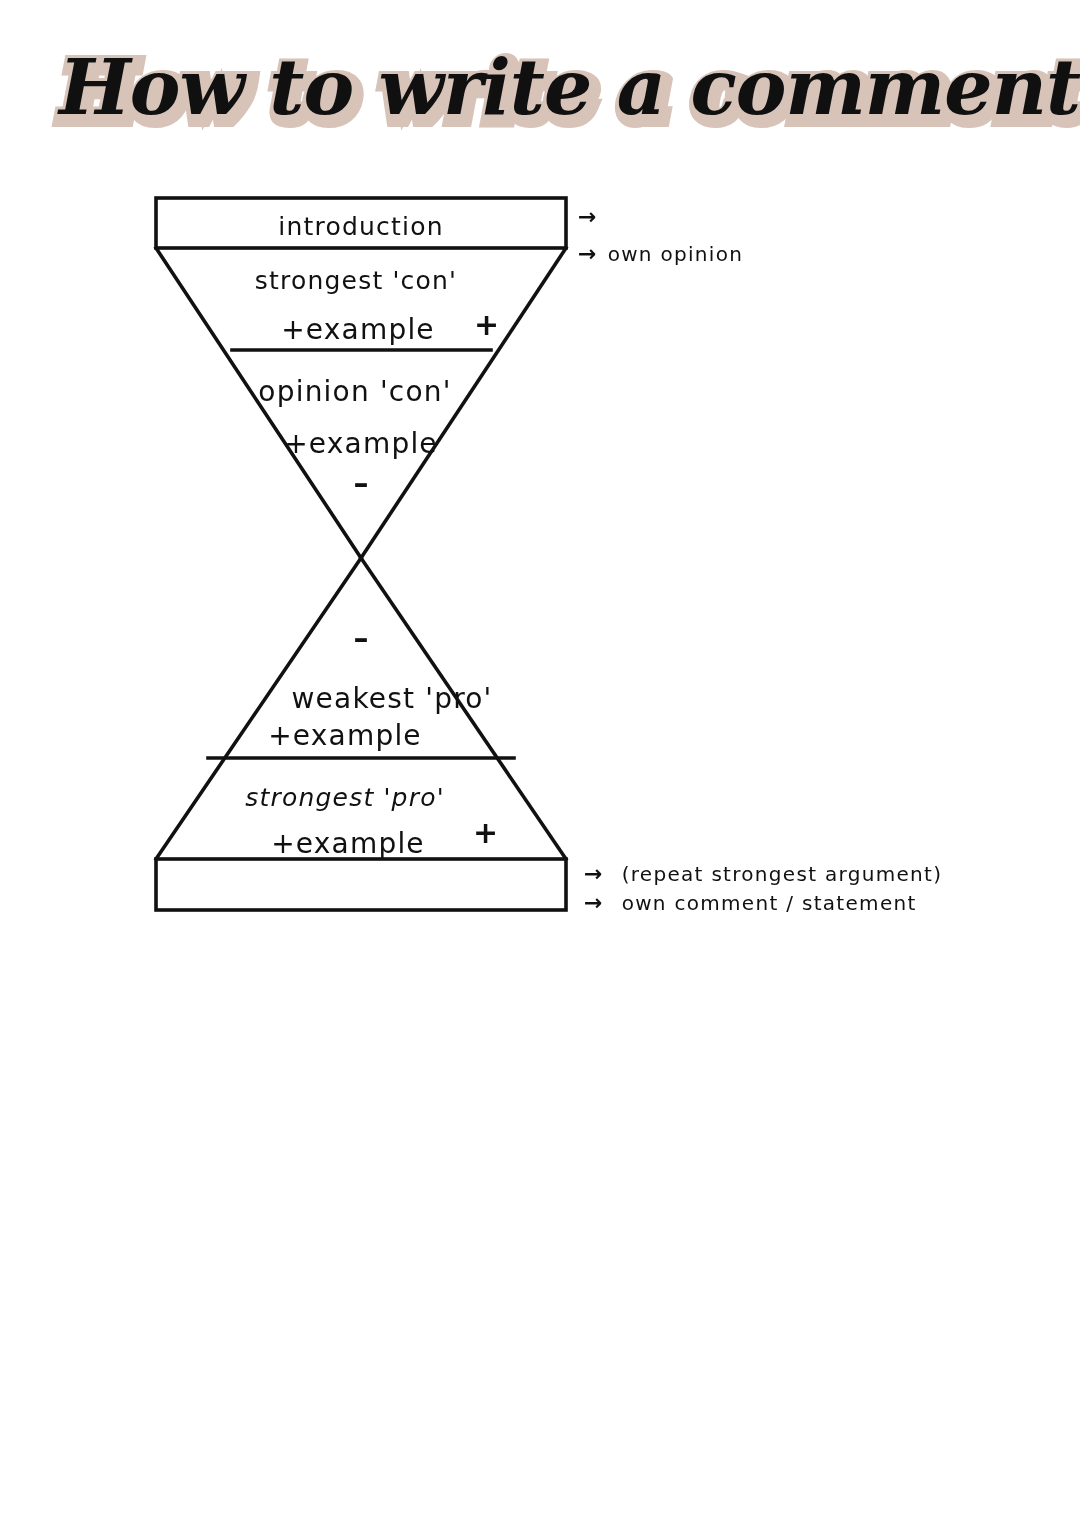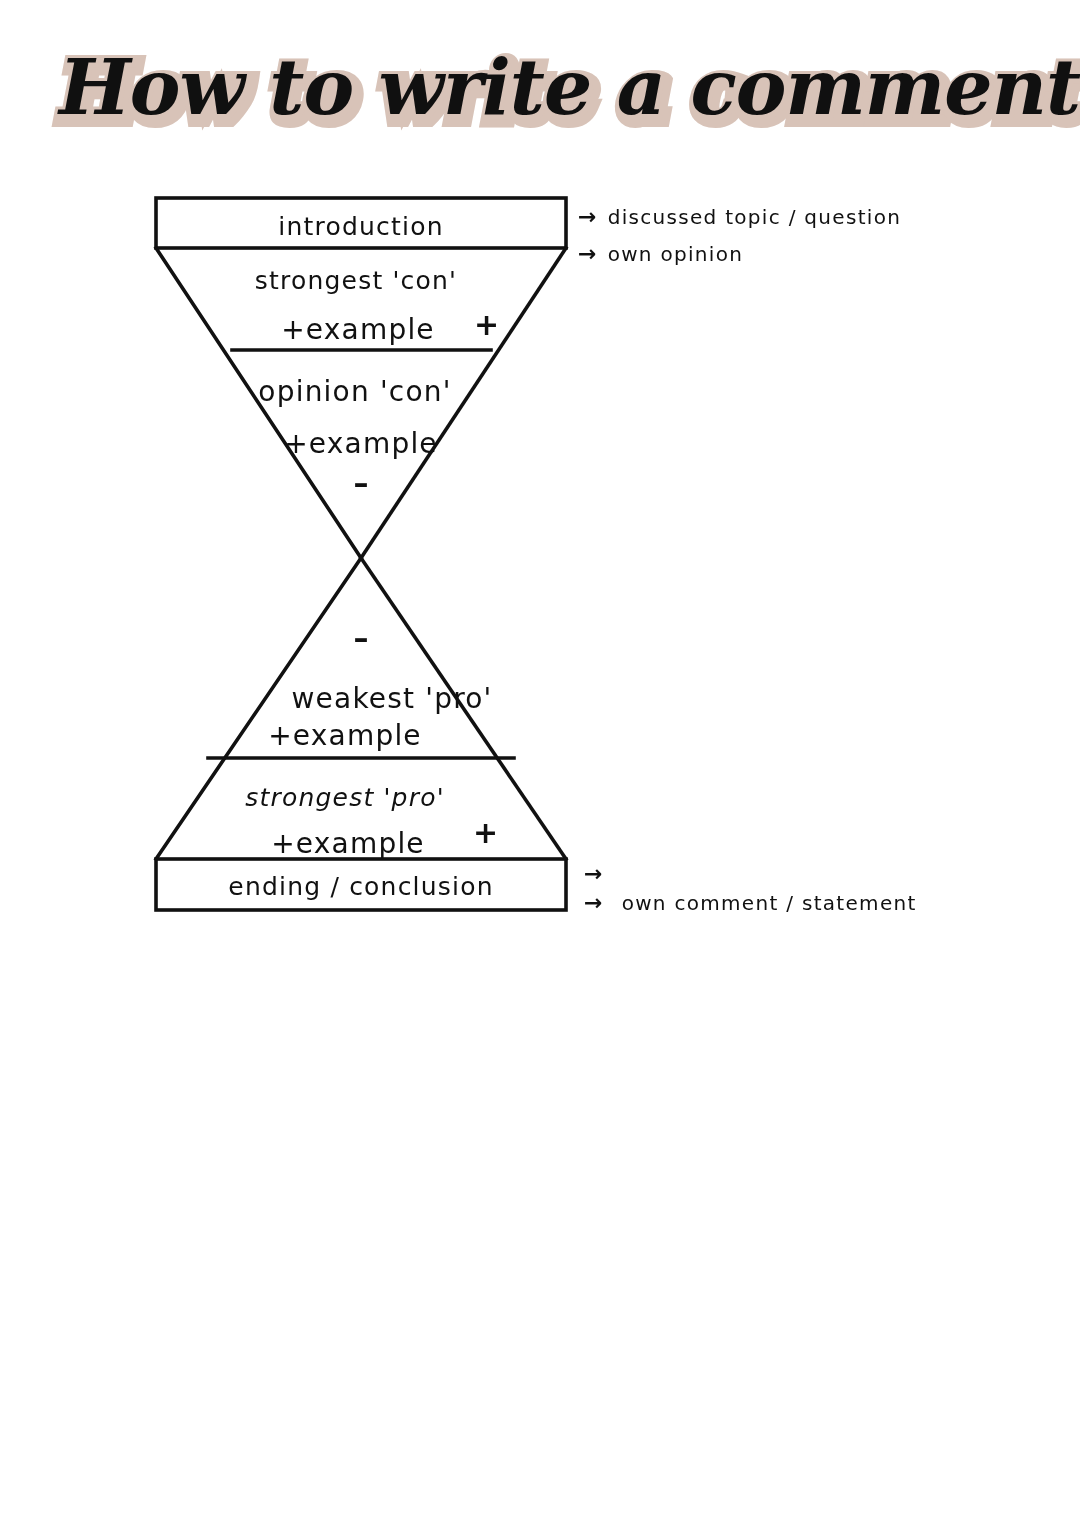--- a/index.html
+++ b/index.html
@@ -137,32 +137,31 @@
   <div class="hw centered sign" style="left:361px; top:465px;">–</div>
 
   <div class="hw centered sign" style="left:361px; top:620px;">–</div>
   <div class="hw centered" style="left:360px; top:682px;margin-left:32px;">weakest 'pro'</div>
   <div class="hw centered" style="left:345px; top:719px;">+example</div>
 
   <div class="hw centered lbl-big" style="left:345px; top:783px;font-style:italic;">strongest  'pro'</div>
   <div class="hw centered" style="left:348px; top:827px;">+example</div>
   <div class="hw sign" style="left:473px; top:815px;">+</div>
 
-  <div class="hw centered lbl-big" style="left:361px; top:872px;">ending / conclusion</div>
 
   <div class="note-row" style="left:578px; top:204px;">
     <span class="hw arrow-glyph" style="position:relative;">→</span>
-    <span class="hw note" style="position:relative;">discussed  topic / question</span>
   </div>
   <div class="note-row" style="left:578px; top:230px;">
     <span class="hw arrow-glyph" style="position:relative;">→</span>
     <span class="hw note" style="position:relative;margin-top:12px;">own  opinion</span>
   </div>
 
   <div class="note-row" style="left:584px; top:861px;">
     <span class="hw arrow-glyph" style="position:relative;">→</span>
+    <span class="hw note" style="position:relative; margin-left:8px;">(repeat  strongest  argument)</span>
   </div>
   <div class="note-row" style="left:584px; top:890px;">
     <span class="hw arrow-glyph" style="position:relative;">→</span>
     <span class="hw note" style="position:relative; margin-left:8px;">own  comment / statement</span>
   </div>
 
 </div>
 
 </body></html>

